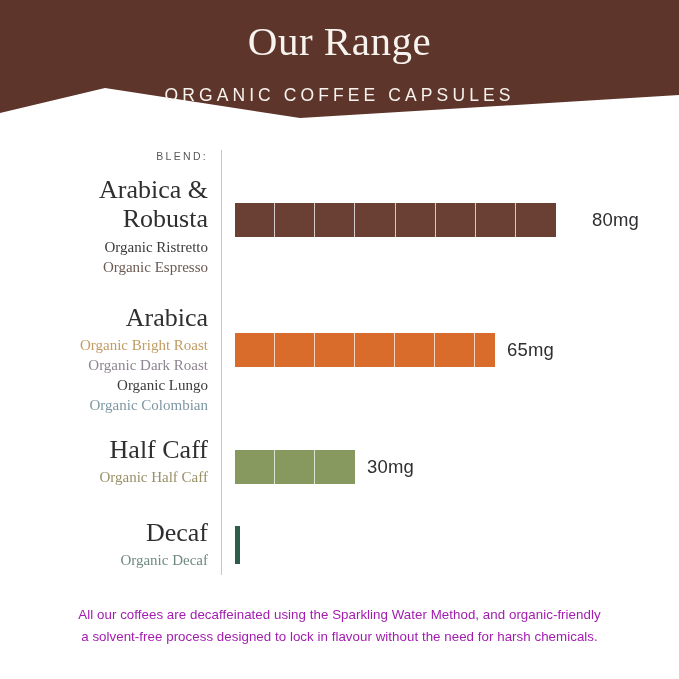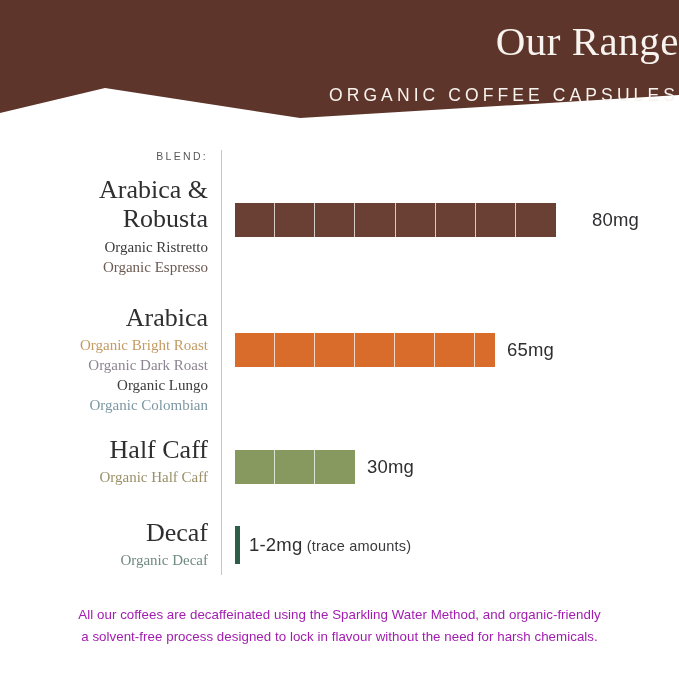--- a/index.html
+++ b/index.html
@@ -26,21 +26,21 @@
   #header-banner svg {
     display: block;
     width: 679px;
     height: 125px;
   }
   .header-text-wrap {
     position: absolute;
     left: 0;
     top: 0;
     width: 679px;
-    text-align: right;
+    text-align: center;
     pointer-events: none;
   }
   #page-title {
     font-family: "Liberation Serif", serif;
     font-size: 41px;
     color: #f7f3ee;
     letter-spacing: 0.5px;
     margin-top: 20px;
     line-height: 1.05;
     font-weight: 400;
@@ -262,19 +262,18 @@
     </div>
     <div class="row" style="position: absolute; top: 343px; left: 0px;">
       <div class="blend-col" style="top: 0px;">
         <div class="blend-name">Decaf</div>
         <div style="margin-top: 4px;">
           <div class="blend-sub" style="color: rgb(111, 138, 128);">Organic Decaf</div>
         </div>
       </div>
       <div class="bar-col" style="top: 8px;">
         <div class="trace-bar" style="background: rgb(44, 94, 74);"></div>
-        <div class="bar-value" style="margin-left: 9px;"><span>1-2mg</span><span class="note"> (trace amounts)</span></div>
       </div>
     </div>
   </div>
 
 <div id="footer-note">All our coffees are decaffeinated using the Sparkling Water Method, and organic-friendly
 a solvent-free process designed to lock in flavour without the need for harsh chemicals.</div>
 
 </body></html>

